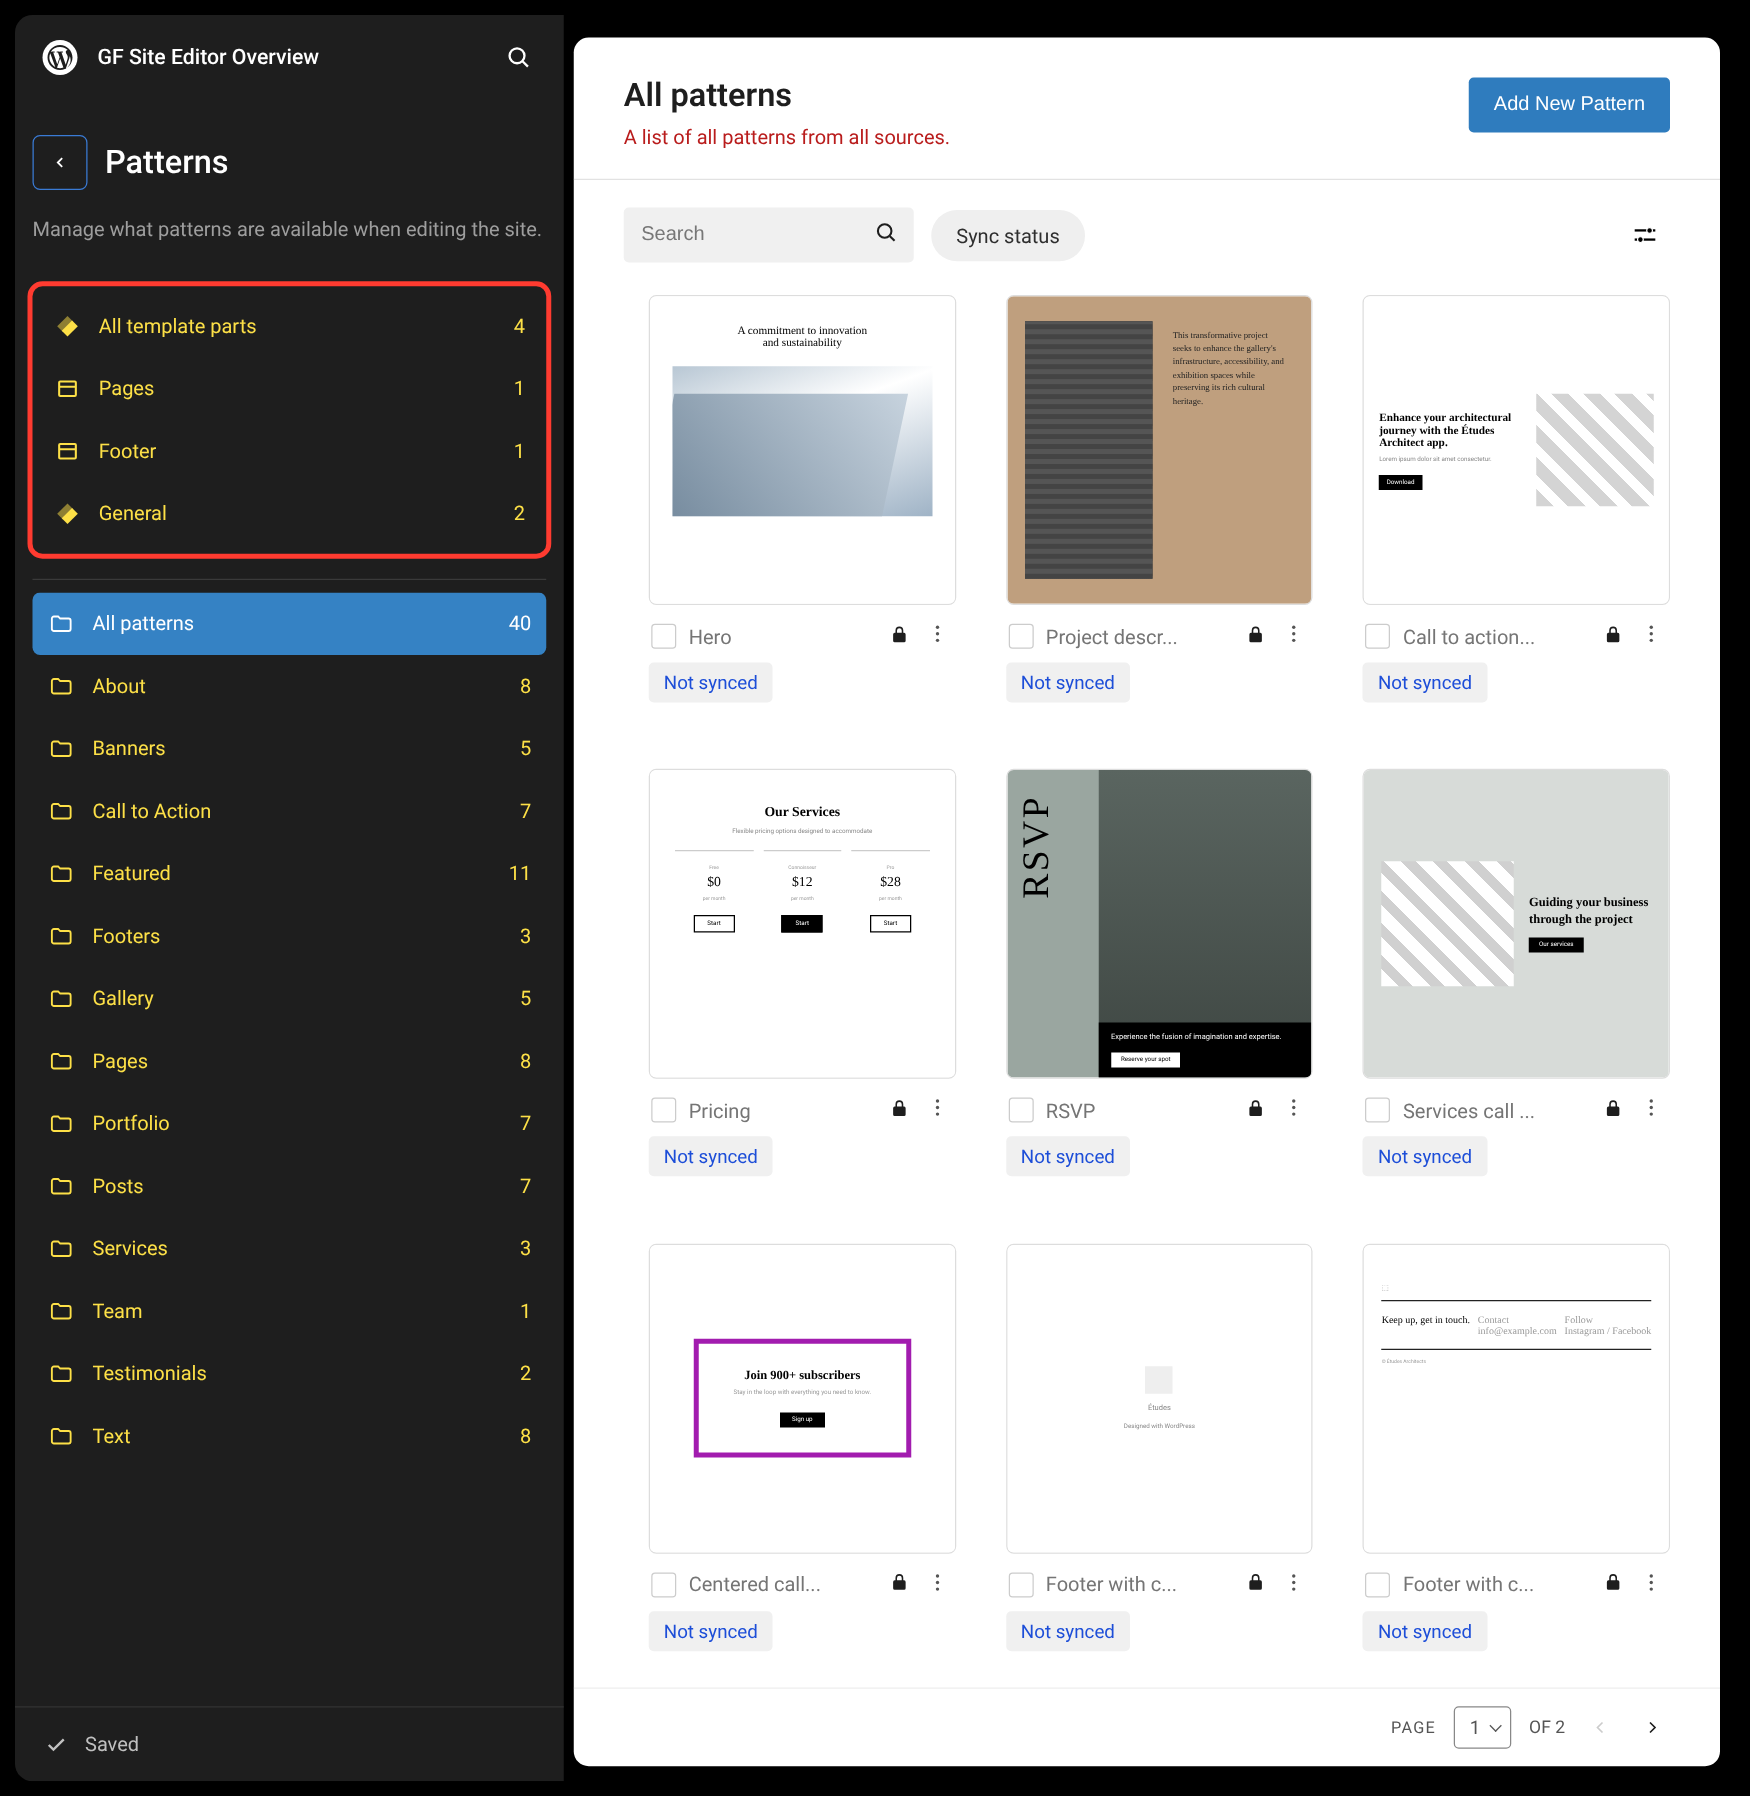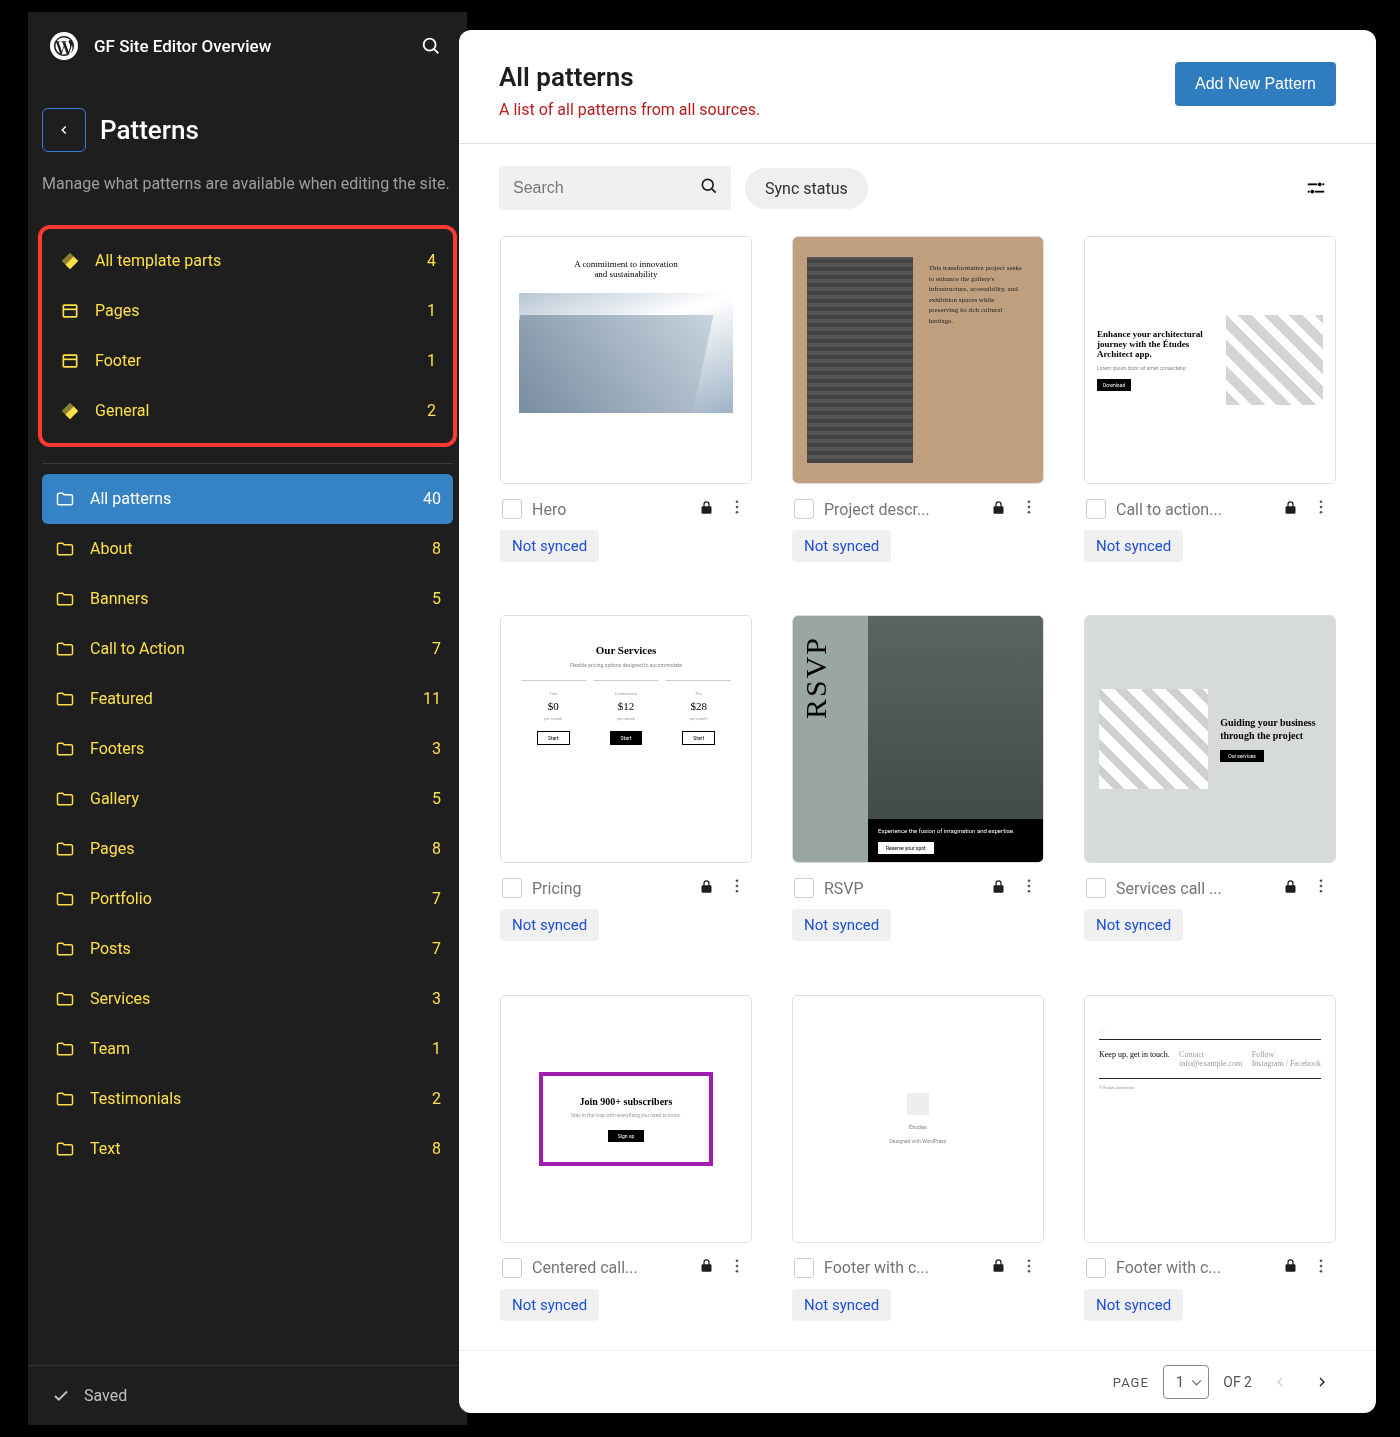--- a/index.html
+++ b/index.html
@@ -1,18 +1,18 @@
 <!DOCTYPE html>
 <html><head>
 <meta charset="utf-8">
 <style>
 * { box-sizing: border-box; margin: 0; padding: 0; }
 body { font-family: -apple-system, BlinkMacSystemFont, "Segoe UI", Roboto, sans-serif; background: #000; padding: 12px; }
 .app-frame { width: 1376px; height: 1413px; background: #000; border-radius: 14px; overflow: hidden; display: flex; flex-direction: column; position: relative; }
-.sidebar { width: 439px; background: #1e1e1e; color: #e0e0e0; display: flex; flex-direction: column; position: absolute; left: 16px; top: 0; bottom: 0; }
+.sidebar { width: 439px; background: #1e1e1e; color: #e0e0e0; display: flex; flex-direction: column; position: absolute; left: 0; top: 0; bottom: 0; }
 .sb-topbar { display: flex; align-items: center; justify-content: space-between; padding: 20px 22px; }
 .sb-brand { display: flex; align-items: center; gap: 16px; }
 .wp-logo { width: 28px; height: 28px; border-radius: 50%; background: #fff; display: flex; align-items: center; justify-content: center; }
 .wp-logo svg { width: 24px; height: 24px; }
 .site-title { font-size: 17px; font-weight: 500; color: #fff; }
 .search-btn { width: 28px; height: 28px; display: flex; align-items: center; justify-content: center; color: #fff; cursor: pointer; }
 .sb-header { padding: 28px 14px 10px 14px; }
 .sb-header-row { display: flex; align-items: center; gap: 14px; margin-bottom: 20px; }
 .back-btn { width: 44px; height: 44px; border: 1.5px solid #3a7bd5; border-radius: 6px; display: flex; align-items: center; justify-content: center; color: #fff; cursor: pointer; }
 .sb-title { font-size: 26px; font-weight: 500; color: #fff; }
@@ -31,21 +31,21 @@
 .main-title { font-size: 26px; font-weight: 600; color: #1e1e1e; margin-bottom: 8px; }
 .main-sub { font-size: 16px; color: #b91c1c; }
 .add-btn { background: #2f7cbe; color: #fff; border: none; padding: 13px 20px; font-size: 16px; border-radius: 4px; cursor: pointer; }
 .toolbar { padding: 22px 40px 12px 40px; display: flex; align-items: center; gap: 14px; }
 .search-box { position: relative; width: 232px; }
 .search-input { width: 100%; height: 44px; background: #f0f0f0; border: none; border-radius: 4px; padding: 0 44px 0 14px; font-size: 16px; color: #555; }
 .search-input::placeholder { color: #777; }
 .search-icon-in { position: absolute; right: 12px; top: 50%; transform: translateY(-50%); color: #1e1e1e; }
 .sync-chip { background: #efefef; border-radius: 999px; padding: 11px 20px; font-size: 16px; color: #2e2e2e; cursor: pointer; }
 .filter-btn { margin-left: auto; margin-right: 6px; width: 28px; height: 28px; cursor: pointer; display: flex; align-items: center; justify-content: center; }
-.grid { padding: 14px 40px 0 41px; display: grid; grid-template-columns: repeat(3, 1fr); gap: 24px 40px; overflow: auto; flex: 1; }
+.grid { padding: 14px 40px 0 60px; display: grid; grid-template-columns: repeat(3, 1fr); gap: 24px 40px; overflow: auto; flex: 1; }
 .card { }
 .thumb { width: 100%; height: 248px; border: 1px solid #ddd; border-radius: 6px; background: #fff; display: flex; align-items: center; justify-content: center; overflow: hidden; }
 .card-row { display: flex; align-items: center; gap: 10px; padding: 14px 2px 10px 2px; }
 .chk { width: 20px; height: 20px; border: 1.5px solid #ccc; border-radius: 3px; flex-shrink: 0; cursor: pointer; }
 .card-title { font-size: 16px; color: #757575; flex: 1; white-space: nowrap; overflow: hidden; text-overflow: ellipsis; }
 .lock { color: #1e1e1e; flex-shrink: 0; }
 .dots { color: #555; cursor: pointer; flex-shrink: 0; padding: 0 4px; }
 .badge { display: inline-block; background: #f0f0f0; color: #1d4ed8; font-size: 15px; padding: 7px 12px; border-radius: 4px; }
 .pager { border-top: 1px solid #eee; padding: 14px 40px; display: flex; align-items: center; justify-content: flex-end; gap: 14px; font-size: 14px; color: #555; }
 .page-label { letter-spacing: 1px; font-size: 13px; }

